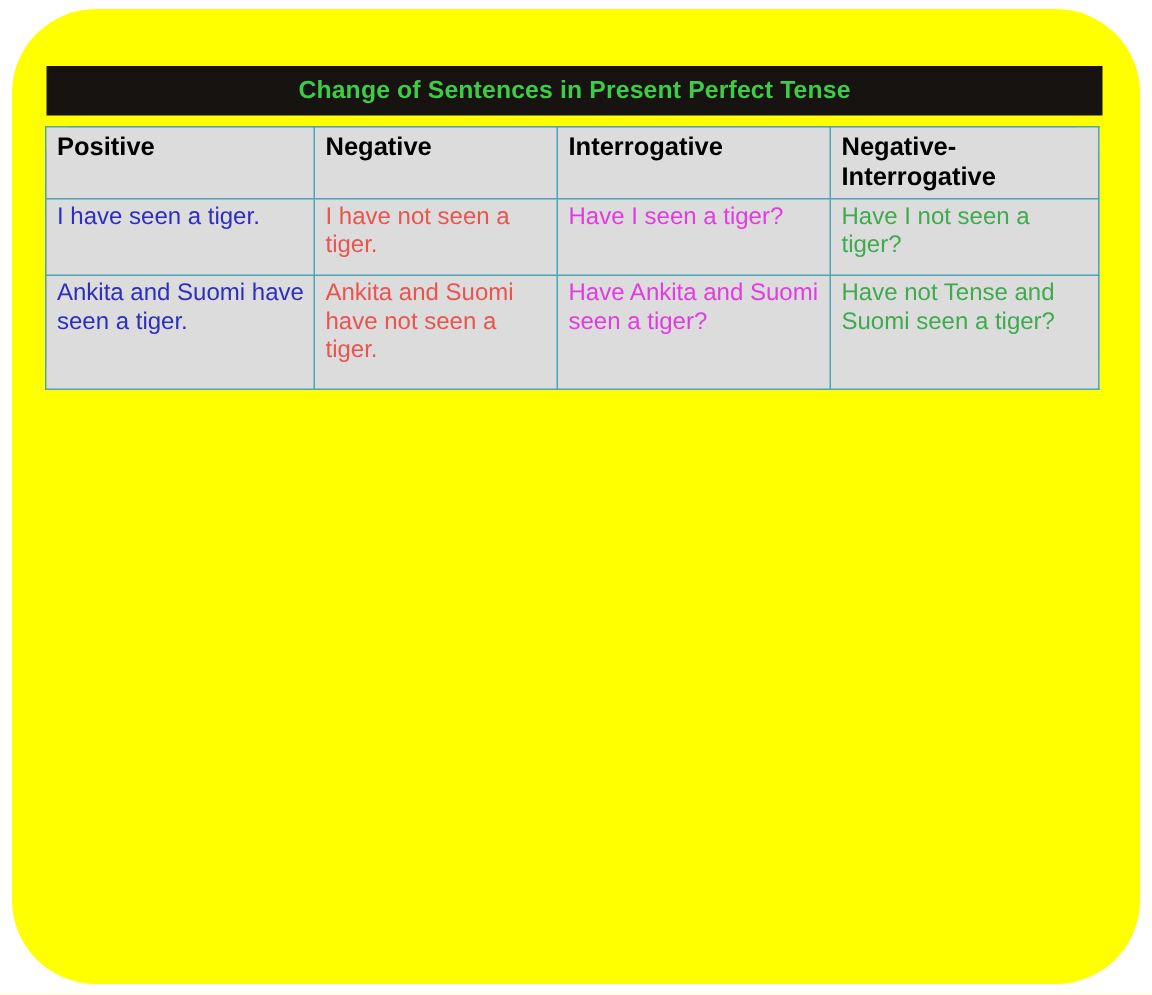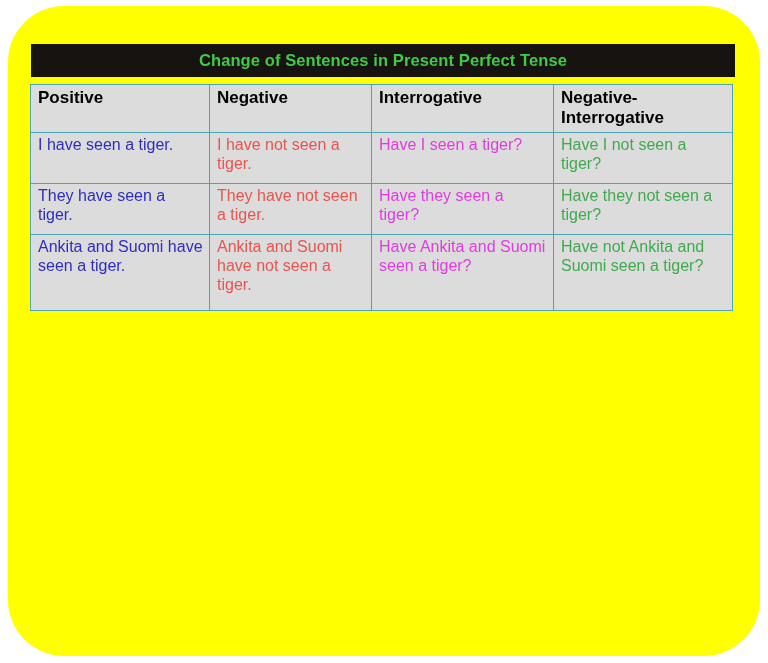--- a/index.html
+++ b/index.html
@@ -144,29 +144,23 @@
           <th>Negative-Interrogative</th>
         </tr>
       </thead>
       <tbody>
         <tr>
           <td class="col-positive">I have seen a tiger.</td>
           <td class="col-negative">I have not seen a tiger.</td>
           <td class="col-interrogative">Have I seen a tiger?</td>
           <td class="col-neginterrog">Have I not seen a tiger?</td>
         </tr>
-        <tr>
-          <td class="col-positive">They have seen a tiger.</td>
-          <td class="col-negative">They have not seen a tiger.</td>
-          <td class="col-interrogative">Have they seen a tiger?</td>
-          <td class="col-neginterrog">Have they not seen a tiger?</td>
-        </tr>
         <tr class="tall">
           <td class="col-positive">Ankita and Suomi have seen a tiger.</td>
           <td class="col-negative">Ankita and Suomi have not seen a tiger.</td>
           <td class="col-interrogative">Have Ankita and Suomi seen a tiger?</td>
-          <td class="col-neginterrog">Have not Ankita and Suomi seen a tiger?</td>
+          <td class="col-neginterrog">Have not Tense and Suomi seen a tiger?</td>
         </tr>
       </tbody>
     </table>
   </div>
 
 </div>
 
 </body></html>

